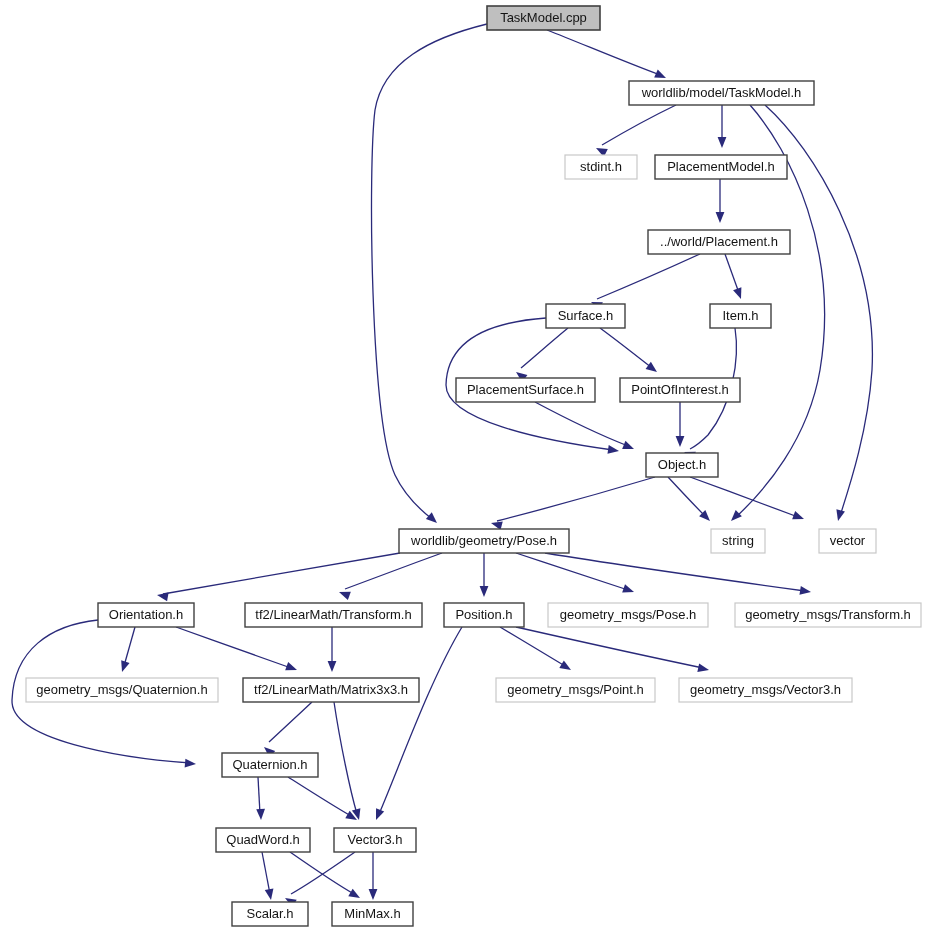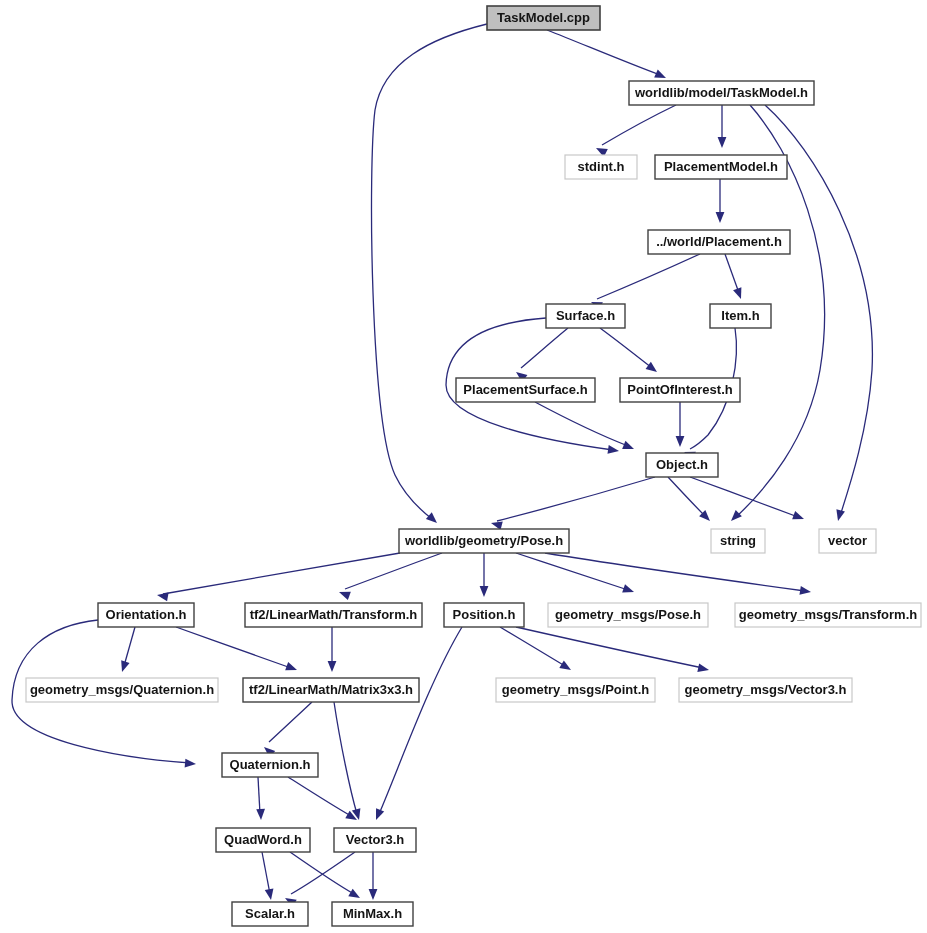--- a/index.html
+++ b/index.html
@@ -6,21 +6,20 @@
     margin: 0;
     padding: 0;
     background: #ffffff;
   }
   #graph-root {
     position: relative;
     width: 927px;
     height: 933px;
     background: #ffffff;
     font-family: "Liberation Sans", sans-serif;
-    font-weight: bold;
   }
   svg#dep-graph {
     display: block;
     width: 927px;
     height: 933px;
   }
   .node-box {
     fill: #ffffff;
     stroke: #404040;
     stroke-width: 1.4px;

